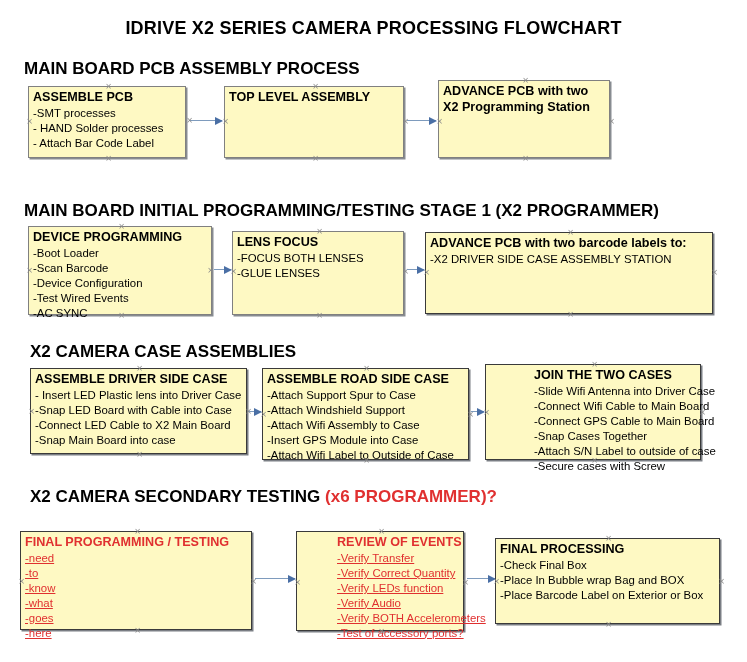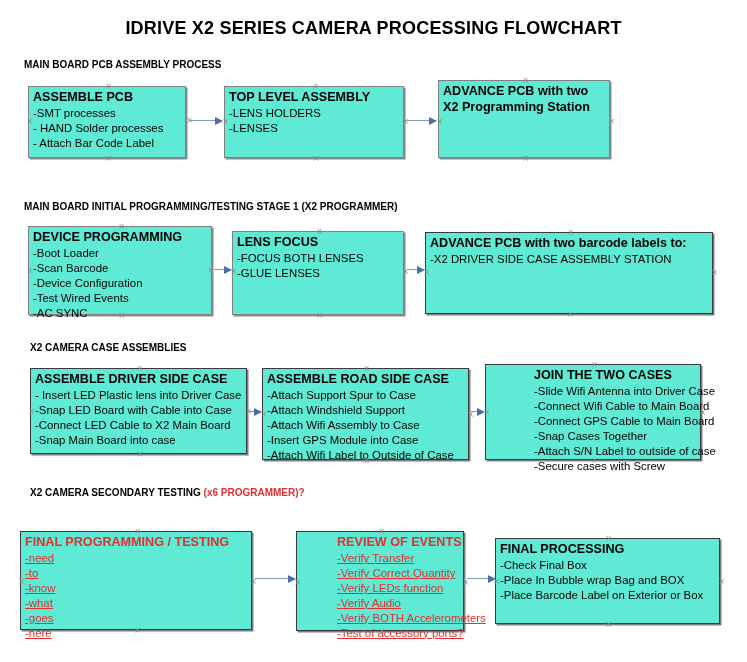--- a/index.html
+++ b/index.html
@@ -17,30 +17,30 @@
     position:absolute;
     left:0;right:0;top:18px;
     text-align:center;
     font-size:18px;
     font-weight:bold;
     letter-spacing:.2px;
   }
 
   .section-head{
     position:absolute;
-    font-size:10px;
+    font-size:17px;
     font-weight:bold;
     white-space:nowrap;
   }
   .section-head .red{color:#e03030;}
 
   
   .box{
     position:absolute;
-    background:#5eead4;
+    background:#fef9c3;
     border:1px solid #808080;
     box-sizing:border-box;
     box-shadow:1.5px 1.5px 0 0 #888c91;
     padding:3px 4px 2px 4px;
     overflow:visible;
   }
   .box.thin{border:1px solid #3a3a3a;box-shadow:1.5px 1.5px 0 0 #7a7e84;}
   .box .bt{
     font-size:12.6px;
     font-weight:bold;
@@ -108,24 +108,20 @@
     <span class="xh" style="left:76px;top:68px;"></span>
   </div>
 
   <div class="conn" style="left:189px;top:120px;width:33px;">
     <span class="head"></span>
   </div>
   <span class="xh" style="left:186px;top:117px;"></span>
 
   <div class="box" style="left:224px;top:86px;width:180px;height:72px;">
     <div class="bt">TOP LEVEL ASSEMBLY</div>
-    <ul>
-      <li>-LENS HOLDERS</li>
-      <li>-LENSES</li>
-    </ul>
     <span class="xh" style="left:-3px;top:31px;"></span>
     <span class="xh" style="left:87px;top:-4px;"></span>
     <span class="xh" style="left:87px;top:68px;"></span>
     <span class="xh" style="left:177px;top:31px;"></span>
   </div>
 
   <div class="conn" style="left:407px;top:120px;width:29px;">
     <span class="head"></span>
   </div>
 

